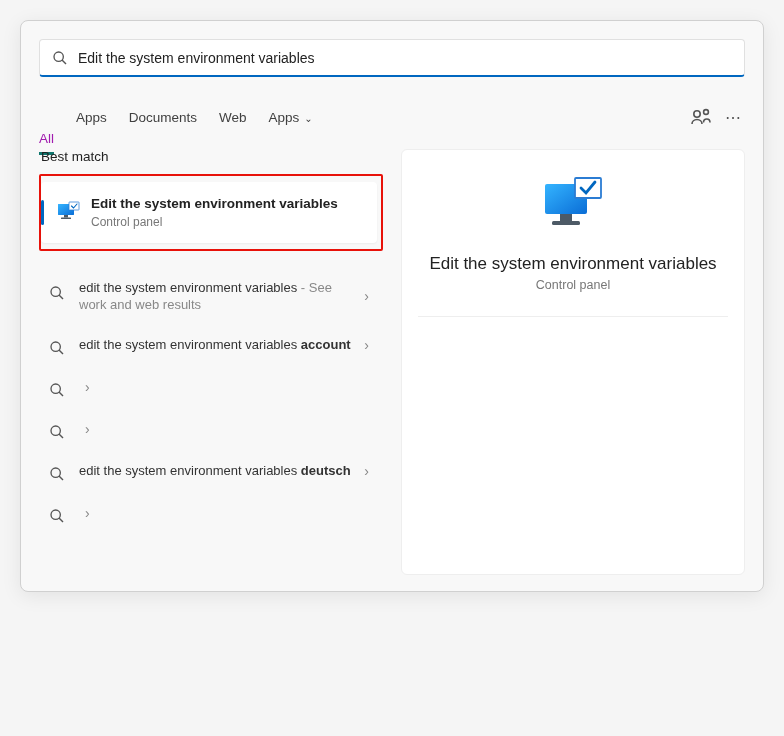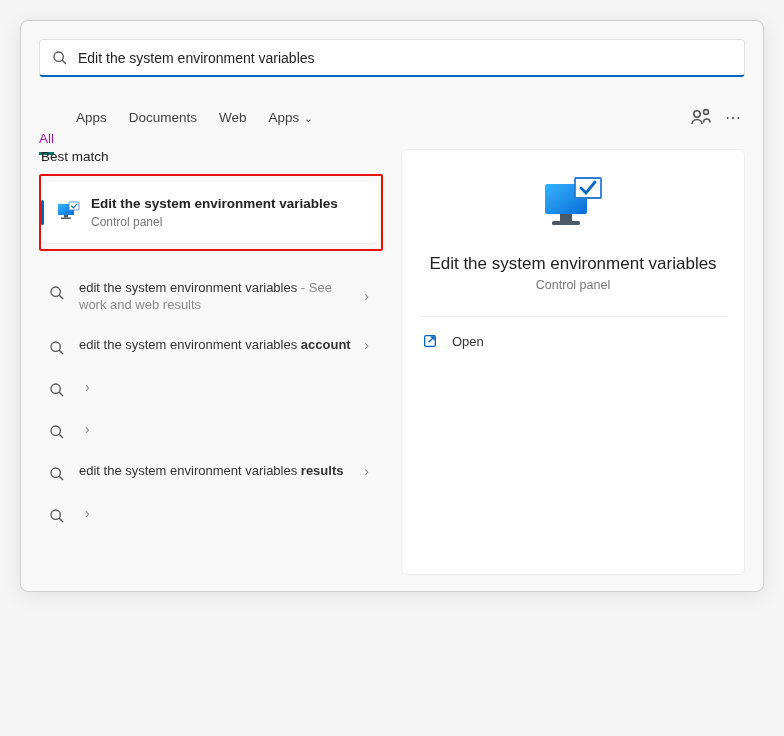--- a/index.html
+++ b/index.html
@@ -160,21 +160,21 @@
             <circle cx="10" cy="10" r="7"></circle>
             <line x1="21" y1="21" x2="15" y2="15"></line>
           </svg>
           <div class="chev-r">›</div>
         </div>
         <div class="web-item">
           <svg class="si" viewBox="0 0 24 24" fill="none" stroke="currentColor" stroke-width="2">
             <circle cx="10" cy="10" r="7"></circle>
             <line x1="21" y1="21" x2="15" y2="15"></line>
           </svg>
-          <div class="web-text"><span>edit the system environment variables </span><span class="bold">results</span></div>
+          <div class="web-text"><span>edit the system environment variables </span><span class="bold">deutsch</span></div>
           <div class="chev-r">›</div>
         </div>
         <div class="web-item">
           <svg class="si" viewBox="0 0 24 24" fill="none" stroke="currentColor" stroke-width="2">
             <circle cx="10" cy="10" r="7"></circle>
             <line x1="21" y1="21" x2="15" y2="15"></line>
           </svg>
           <div class="chev-r">›</div>
         </div>
       </div>
@@ -192,22 +192,15 @@
             <linearGradient id="g2" x1="0" y1="0" x2="1" y2="1">
               <stop offset="0" stop-color="#34b4ff"></stop>
               <stop offset="1" stop-color="#0a6dd6"></stop>
             </linearGradient>
           </defs>
       </svg>
       <div class="rp-title">Edit the system environment variables</div>
       <div class="rp-sub">Control panel</div>
     </div>
     <div class="divider"></div>
-    <div class="action-row">
-      <svg viewBox="0 0 24 24" fill="none" stroke="currentColor" stroke-width="2">
-          <rect x="4" y="4" width="16" height="16" rx="2"></rect>
-          <path d="M10 14 L18 6 M13 6h5v5"></path>
-        </svg>
-      <span>Open</span>
-    </div>
   </div>
 
 </div>
 
 </body></html>

